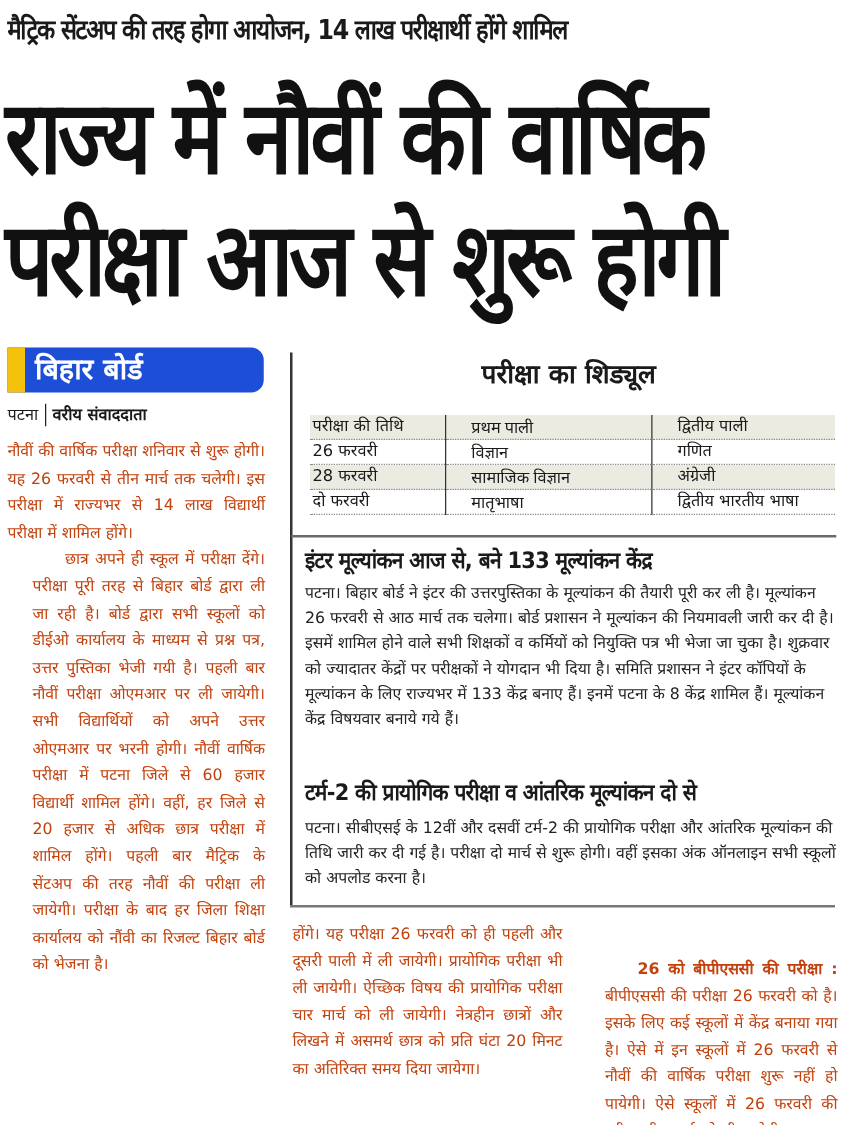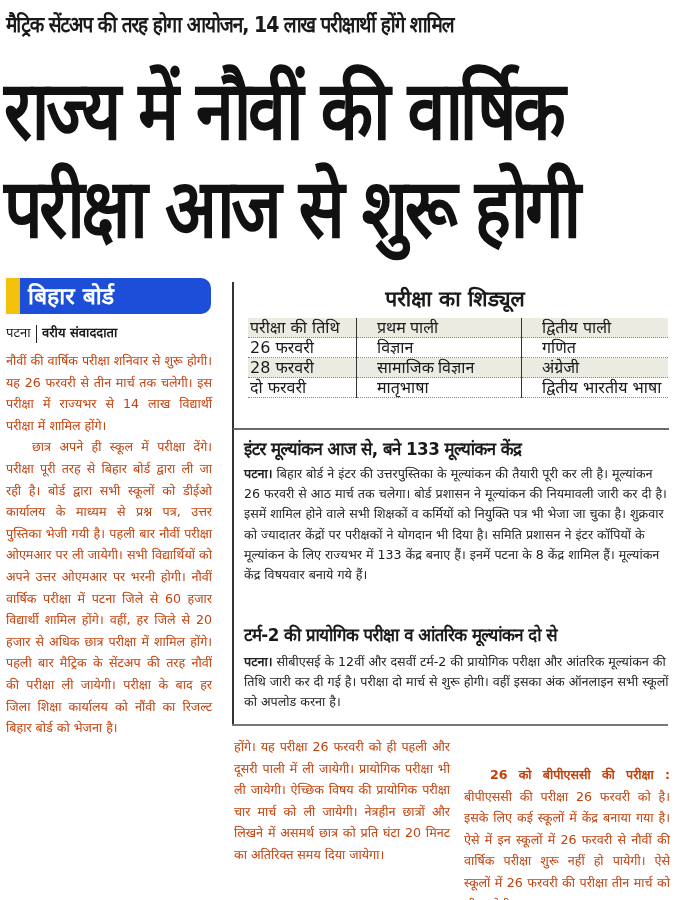--- a/index.html
+++ b/index.html
@@ -8,35 +8,35 @@
   .headline{position:absolute;left:4px;top:62px;width:780px;font-size:82px;font-weight:bold;line-height:98px;letter-spacing:-4px;transform:scaleX(0.83);transform-origin:left top;color:#111;}
   .headline div{white-space:nowrap;}
   .banner{position:absolute;left:6px;top:278px;width:205px;height:36px;background:#1d4ed8;border-radius:0 10px 10px 0;}
   .banner .strip{position:absolute;left:0;top:0;width:14px;height:36px;background:#f4c20d;}
   .banner .txt{position:absolute;left:22px;top:2px;color:#fff;font-size:23px;font-weight:bold;line-height:32px;}
   .byline{position:absolute;left:6px;top:323px;font-size:13px;line-height:20px;white-space:nowrap;}
   .byline .sep{display:inline-block;width:1.5px;height:18px;background:#222;vertical-align:middle;margin:0 5px;}
   .byline .b{font-weight:bold;}
   .col{position:absolute;font-size:12.6px;line-height:21.6px;text-align:justify;color:#c2410c;}
   .col p{margin:0;}
-  .col .ind{text-indent:26px;}
+  .col .ind{text-indent:26px;margin-left:20px;}
   .col .bold{font-weight:bold;}
   .vrule{position:absolute;left:232px;top:282px;width:1.5px;height:443px;background:#333;}
   .hrule{position:absolute;left:233px;height:2px;background:#6a6a6a;}
   .box-bottom{position:absolute;left:232px;top:724px;width:436px;height:2px;background:#777;}
   .sched-title{position:absolute;left:240px;top:284px;width:430px;text-align:center;font-size:21px;font-weight:bold;line-height:30px;}
-  table.sched{position:absolute;left:248px;top:318px;width:420px;border-collapse:collapse;font-size:16px;}
+  table.sched{position:absolute;left:248px;top:332px;width:420px;border-collapse:collapse;font-size:13px;}
   table.sched td{height:19px;padding:0 2px;line-height:18px;border-bottom:1px dotted #888;white-space:nowrap;}
   table.sched tr:nth-child(odd) td{background:#ecebe2;}
   table.sched td.c1{width:104px;}
   table.sched td.c2{width:142px;border-left:1.5px solid #333;padding-left:20px;font-family:Liberation Serif, serif;}
   table.sched td.c3{border-left:1.5px solid #333;padding-left:20px;}
   .sub-head{position:absolute;left:244px;font-size:18px;font-weight:bold;line-height:26px;white-space:nowrap;letter-spacing:-0.6px;transform:scaleX(0.93);transform-origin:left top;}
   .sub-body{position:absolute;left:244px;width:428px;font-size:12.6px;line-height:20.2px;color:#222;}
-  .sub-body .lead{font-weight:bold;}
+  .sub-body .lead{font-weight:normal;}
 </style>
 </head>
 <body>
 
 <div class="kicker">मैट्रिक सेंटअप की तरह होगा आयोजन, 14 लाख परीक्षार्थी होंगे शामिल</div>
 
 <div class="headline">
   <div>राज्य में नौवीं की वार्षिक</div>
   <div>परीक्षा आज से शुरू होगी</div>
 </div>

